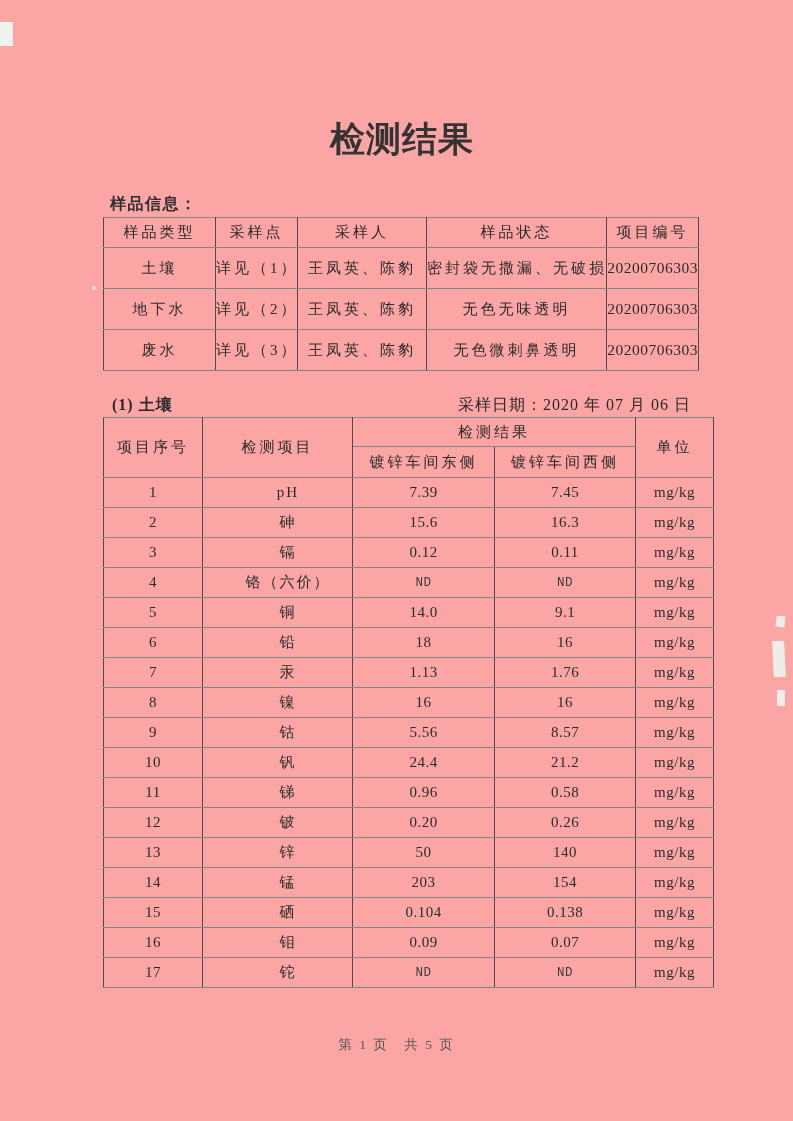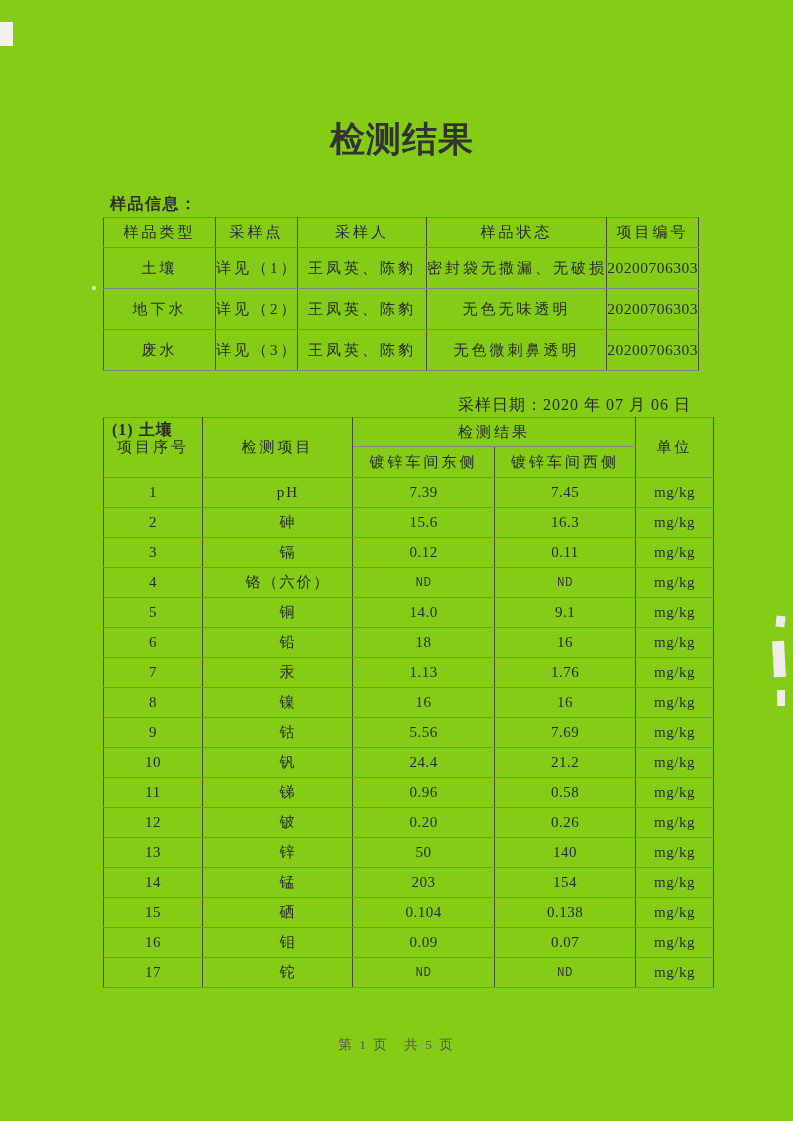--- a/index.html
+++ b/index.html
@@ -1,20 +1,20 @@
 <!DOCTYPE html>
 <html><head>
 <meta charset="utf-8">
 <style>
   * { margin:0; padding:0; box-sizing:border-box; }
   html,body { background:#ffffff; }
   body { font-family:"Liberation Serif","DejaVu Serif",serif; color:#2a2a2a; }
   .page {
     position:relative; width:793px; height:1121px;
-    background:#84cc16; overflow:hidden;
+    background:#fca5a5; overflow:hidden;
   }
   .title {
     position:absolute; left:330px; top:116px;
     font-size:35px; font-weight:600; letter-spacing:1px; color:#333;
   }
   .report-no {
     position:absolute; left:110px; top:160px;
     font-size:16px; letter-spacing:0.5px; color:#2e2e2e;
   }
   .sample-info-heading {
@@ -33,21 +33,21 @@
     overflow:hidden; white-space:nowrap;
   }
   
   #sample-table { left:103px; top:217px; width:595px; }
   #sample-table th { height:30px; letter-spacing:3px; }
   #sample-table td { height:41px; letter-spacing:3px; }
   #sample-table td:nth-child(5) { letter-spacing:0.5px; font-size:15.5px; }
   
   .section-heading {
     position:absolute; left:112px; top:395px;
-    font-size:16px; font-weight:700; letter-spacing:1px;margin-top:25px;
+    font-size:16px; font-weight:700; letter-spacing:1px;
   }
   .sampling-date {
     position:absolute; left:103px; top:395px; width:588px;
     text-align:right; font-size:16px; letter-spacing:1px;
   }
   
   #result-table { left:103px; top:417px; width:610px; }
   #result-table thead tr:nth-child(1) th { height:29px; letter-spacing:3px; }
   #result-table thead tr:nth-child(2) th { height:31px; letter-spacing:3px; }
   #result-table td { height:30px; letter-spacing:0.5px; }
@@ -198,21 +198,21 @@
           <td>8</td>
           <td>镍</td>
           <td>16</td>
           <td>16</td>
           <td>mg/kg</td>
         </tr>
         <tr>
           <td>9</td>
           <td>钴</td>
           <td>5.56</td>
-          <td>7.69</td>
+          <td>8.57</td>
           <td>mg/kg</td>
         </tr>
         <tr>
           <td>10</td>
           <td>钒</td>
           <td>24.4</td>
           <td>21.2</td>
           <td>mg/kg</td>
         </tr>
         <tr>

